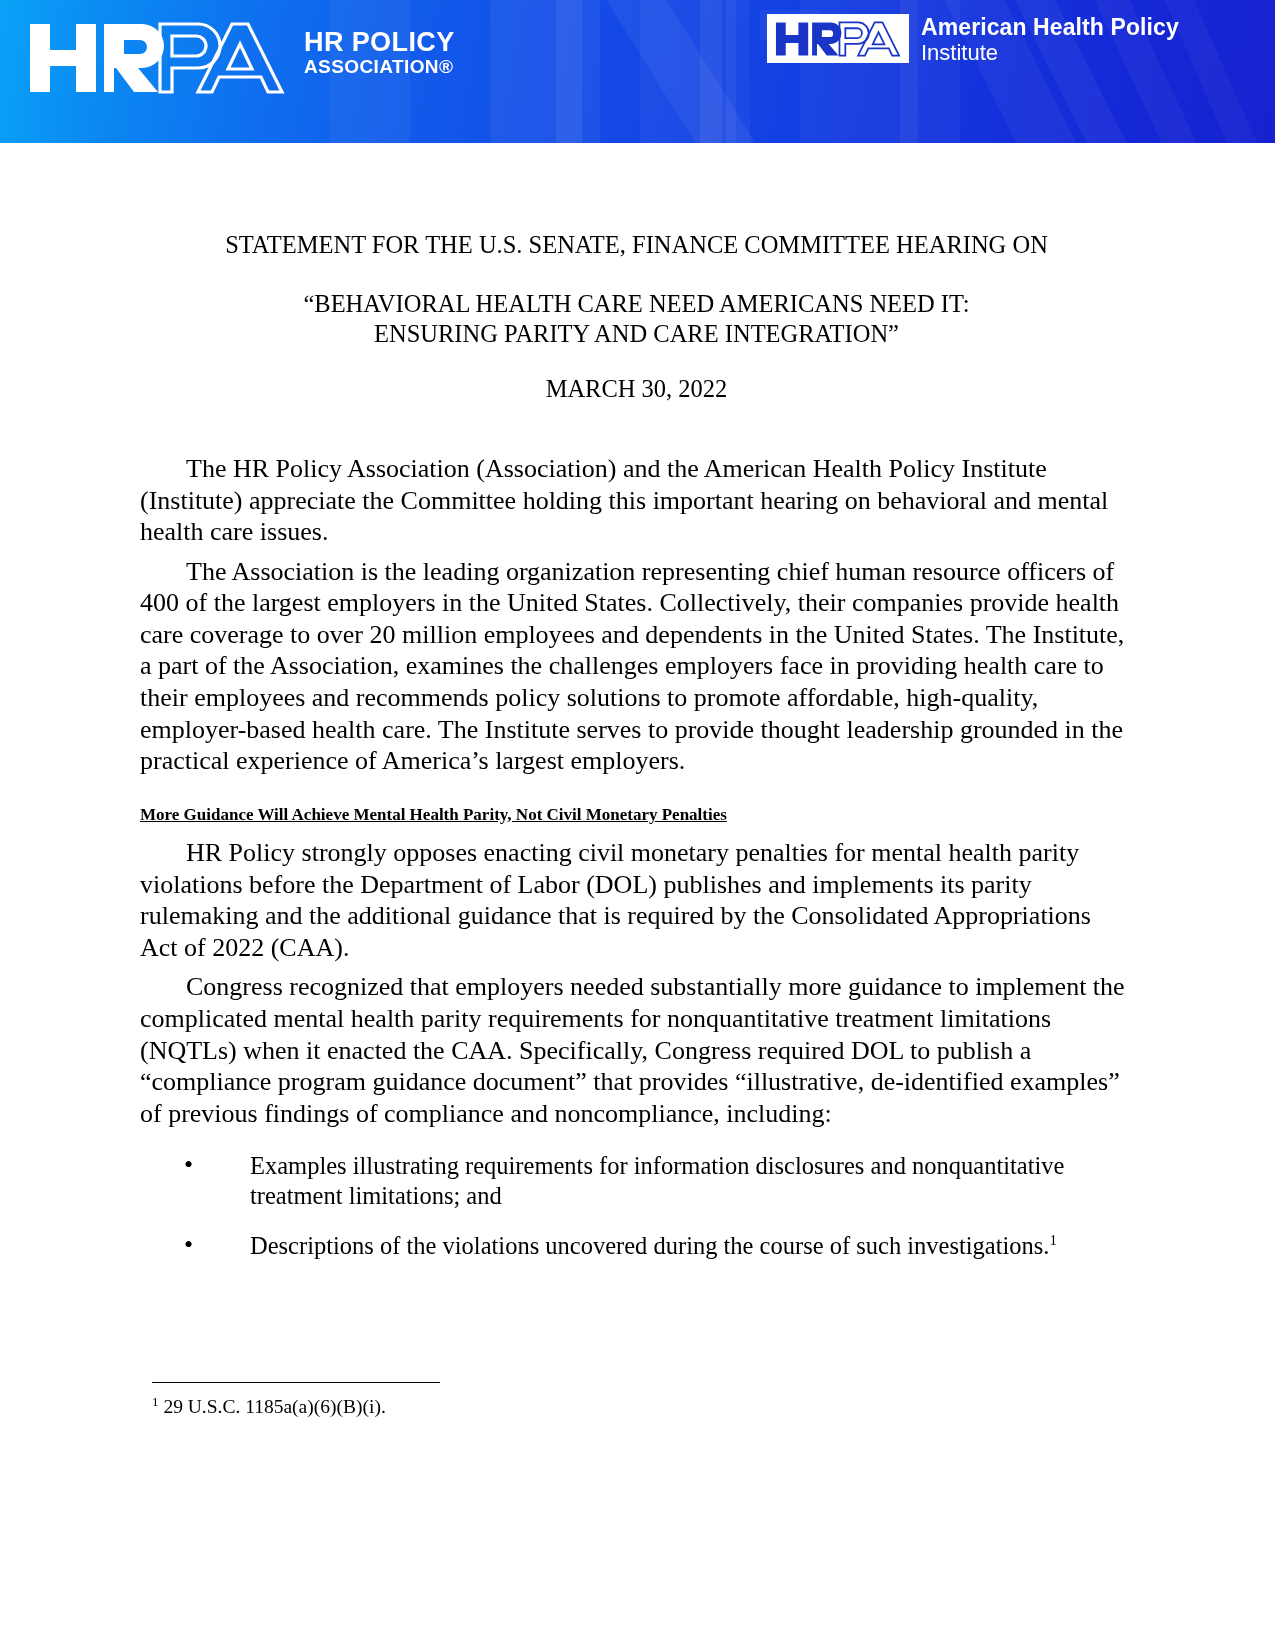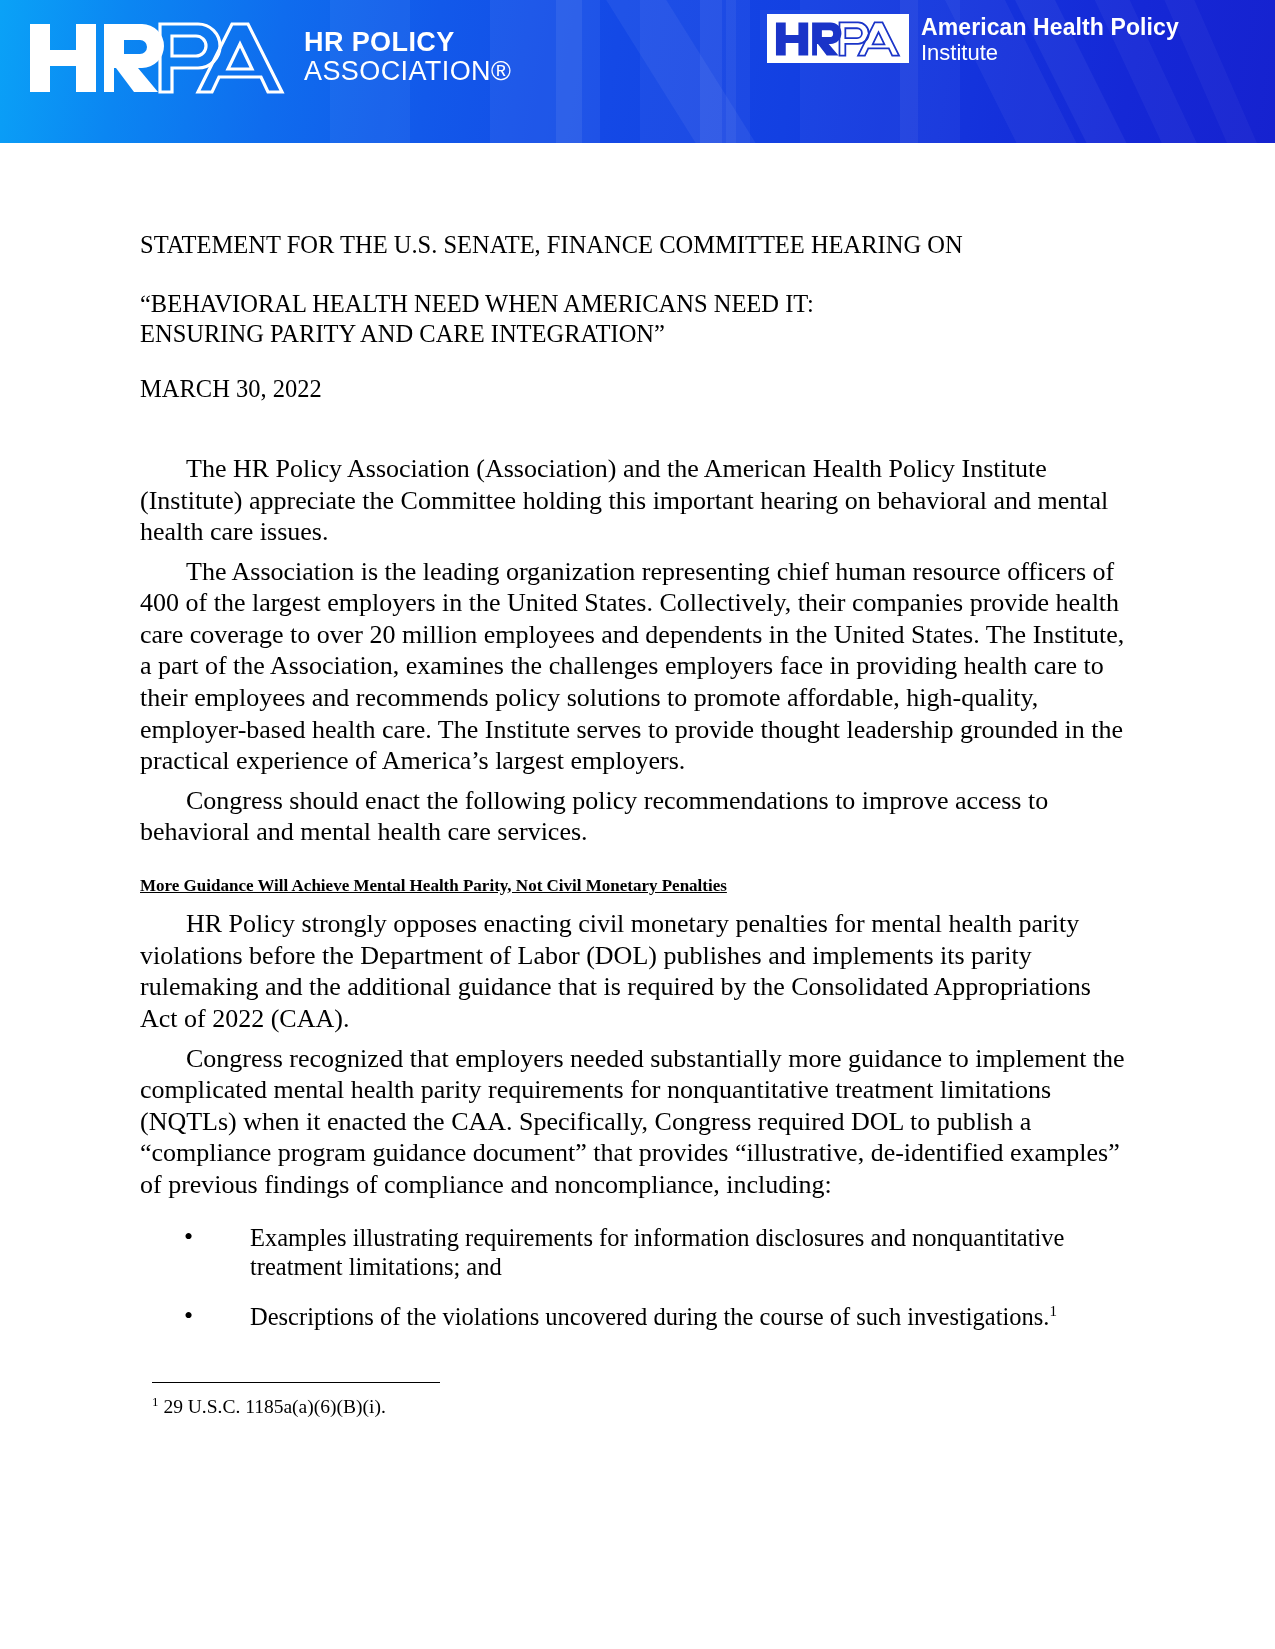--- a/index.html
+++ b/index.html
@@ -62,21 +62,21 @@
   .logo-left .lockup-text {
     margin-left: 16px;
     margin-top: 10px;
     color: #ffffff;
     font-family: "Liberation Sans", "DejaVu Sans", sans-serif;
     font-weight: bold;
     line-height: 1.06;
     letter-spacing: 0.4px;
   }
   .logo-left .lockup-line1 { font-size: 27px; display:block; }
-  .logo-left .lockup-line2 { font-size: 27px; display:block; font-weight: 400; }
+  .logo-left .lockup-line2 { font-size: 19px; display:block; font-weight: 700; }
 
   
   .logo-right {
     position: absolute;
     left: 767px;
     top: 14px;
     display: flex;
     align-items: flex-start;
   }
   .logo-right .badge {
@@ -101,21 +101,21 @@
     padding: 0 142px 0 140px;
   }
   .doc-title-block {
     margin-top: 90px;
     text-align: center;
     font-size: 24.5px;
     line-height: 1.0;
   }
   .title-line {
     display: block;
-    text-align: left;
+    text-align: center;
     font-family: Liberation Serif, serif;
   }
   .title-gap-1 { height: 34px; }
   .title-gap-2 { height: 30px; }
   .subtitle-line-2 { margin-top: 6px; display: block; }
 
   p.body-par {
     font-size: 26px;
     line-height: 1.215;
     margin: 0 0 8px 0;
@@ -252,31 +252,30 @@
     </div>
 
   </div>
 </div>
 
 <div class="page">
 
   <div class="doc-title-block">
     <span class="title-line">STATEMENT FOR THE U.S. SENATE, FINANCE COMMITTEE HEARING ON</span>
     <div class="title-gap-1"></div>
-    <span class="title-line">“BEHAVIORAL HEALTH NEED WHEN AMERICANS NEED IT:</span>
+    <span class="title-line">“BEHAVIORAL HEALTH CARE NEED AMERICANS NEED IT:</span>
     <span class="title-line subtitle-line-2">ENSURING PARITY AND CARE INTEGRATION”</span>
     <div class="title-gap-2"></div>
     <span class="title-line">MARCH 30, 2022</span>
   </div>
 
   <p class="body-par first-body">The HR Policy Association (Association) and the American Health Policy Institute (Institute) appreciate the Committee holding this important hearing on behavioral and mental health care issues.</p>
 
   <p class="body-par">The Association is the leading organization representing chief human resource officers of 400 of the largest employers in the United States. Collectively, their companies provide health care coverage to over 20 million employees and dependents in the United States. The Institute, a part of the Association, examines the challenges employers face in providing health care to their employees and recommends policy solutions to promote affordable, high-quality, employer-based health care. The Institute serves to provide thought leadership grounded in the practical experience of America’s largest employers.</p>
 
-  <p class="body-par">Congress should enact the following policy recommendations to improve access to behavioral and mental health care services.</p>
 
   <h2 class="section-head">More Guidance Will Achieve Mental Health Parity, Not Civil Monetary Penalties</h2>
 
   <p class="body-par">HR Policy strongly opposes enacting civil monetary penalties for mental health parity violations before the Department of Labor (DOL) publishes and implements its parity rulemaking and the additional guidance that is required by the Consolidated Appropriations Act of 2022 (CAA).</p>
 
   <p class="body-par">Congress recognized that employers needed substantially more guidance to implement the complicated mental health parity requirements for nonquantitative treatment limitations (NQTLs) when it enacted the CAA. Specifically, Congress required DOL to publish a “compliance program guidance document” that provides “illustrative, de-identified examples” of previous findings of compliance and noncompliance, including:</p>
 
   <ul class="bullets">
     <li>
       <span class="bullet-dot">•</span>

